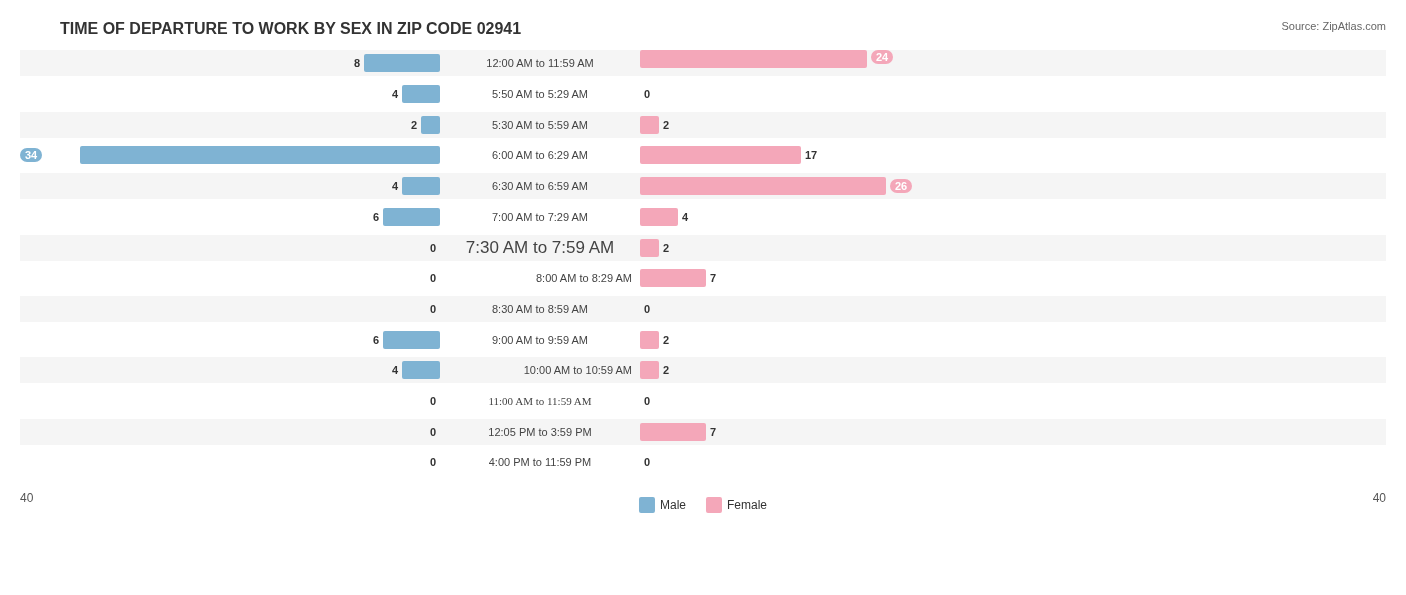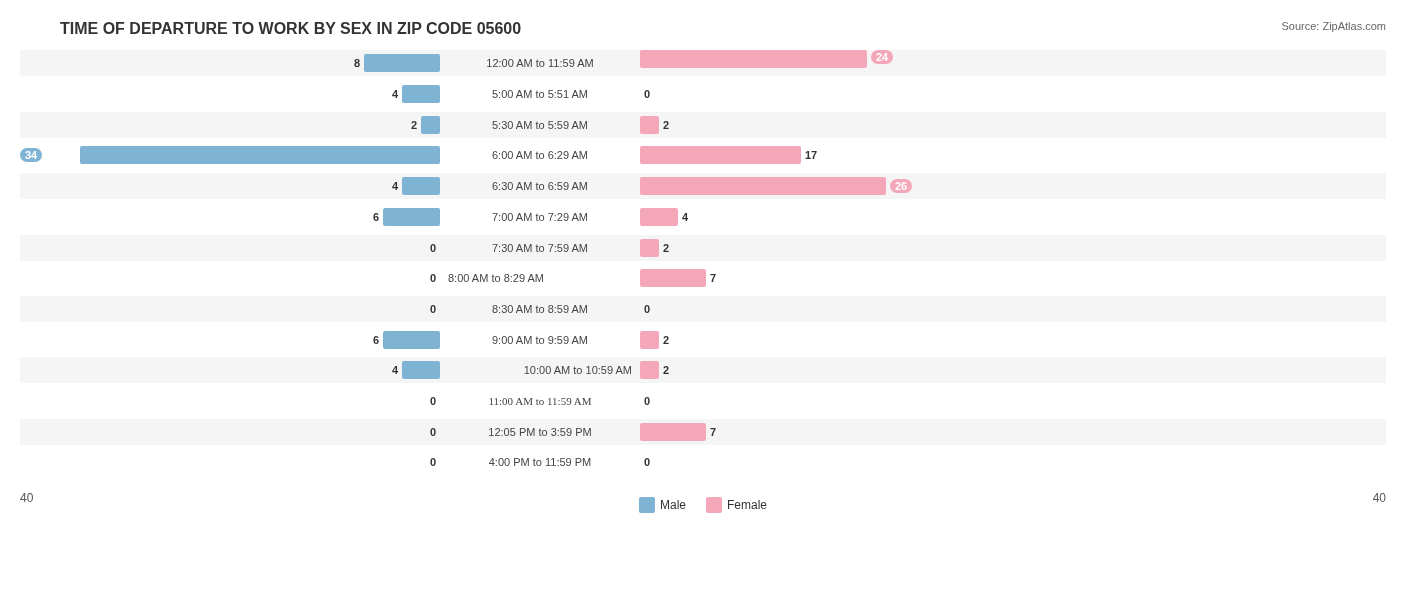--- a/index.html
+++ b/index.html
@@ -51,21 +51,21 @@
     .legend-box {
       width: 16px;
       height: 16px;
       border-radius: 2px;
     }
   </style>
 </head>
 <body>
 
 <div class="chart-container">
-  <div class="chart-title">TIME OF DEPARTURE TO WORK BY SEX IN ZIP CODE 05600</div>
+  <div class="chart-title">TIME OF DEPARTURE TO WORK BY SEX IN ZIP CODE 02941</div>
   <div class="source-label">Source: ZipAtlas.com</div>
 
   <div style="position: relative; width: 100%; height: calc(100% - 55px); display: flex; flex-direction: column;">
 
     <div id="rows-container" style="flex:1; display:flex; flex-direction:column; justify-content: space-around;">
         <div style="display: flex; align-items: center; height: 26px; background: rgb(245, 245, 245); position: relative;">
           <div style="width: 420px; display: flex; align-items: center; justify-content: flex-end; height: 100%; position: relative; flex-shrink: 0;">
             <span style="font-size: 11px; color: rgb(51, 51, 51); font-weight: bold; margin-right: 4px; flex-shrink: 0; min-width: 20px; text-align: right;">8</span>
             <div style="background: rgb(127, 179, 211); height: 18px; width: 76px; border-radius: 2px; flex-shrink: 0;"></div>
           </div>
@@ -73,21 +73,21 @@
           <div style="flex: 1 1 0%; display: flex; align-items: flex-start; height: 100%; position: relative;">
             <div style="background: rgb(244, 167, 185); height: 18px; width: 227px; border-radius: 2px; flex-shrink: 0;"></div>
             <span style="font-size: 11px; color: rgb(255, 255, 255); font-weight: bold; margin-left: 4px; flex-shrink: 0; min-width: 20px; background: rgb(244, 167, 185); padding: 1px 5px; border-radius: 10px;">24</span>
           </div>
         </div>
         <div style="display: flex; align-items: center; height: 26px; background: rgb(255, 255, 255); position: relative;">
           <div style="width: 420px; display: flex; align-items: center; justify-content: flex-end; height: 100%; position: relative; flex-shrink: 0;">
             <span style="font-size: 11px; color: rgb(51, 51, 51); font-weight: bold; margin-right: 4px; flex-shrink: 0; min-width: 20px; text-align: right;">4</span>
             <div style="background: rgb(127, 179, 211); height: 18px; width: 38px; border-radius: 2px; flex-shrink: 0;"></div>
           </div>
-          <div style="width: 200px; text-align: center; font-size: 11px; color: rgb(68, 68, 68); flex-shrink: 0; padding: 0px 8px;">5:00 AM to 5:51 AM</div>
+          <div style="width: 200px; text-align: center; font-size: 11px; color: rgb(68, 68, 68); flex-shrink: 0; padding: 0px 8px;">5:50 AM to 5:29 AM</div>
           <div style="flex: 1 1 0%; display: flex; align-items: center; height: 100%; position: relative;">
             <div style="background: rgb(244, 167, 185); height: 18px; width: 0px; border-radius: 2px; flex-shrink: 0;"></div>
             <span style="font-size: 11px; color: rgb(51, 51, 51); font-weight: bold; margin-left: 4px; flex-shrink: 0; min-width: 20px;">0</span>
           </div>
         </div>
         <div style="display: flex; align-items: center; height: 26px; background: rgb(245, 245, 245); position: relative;">
           <div style="width: 420px; display: flex; align-items: center; justify-content: flex-end; height: 100%; position: relative; flex-shrink: 0;">
             <span style="font-size: 11px; color: rgb(51, 51, 51); font-weight: bold; margin-right: 4px; flex-shrink: 0; min-width: 20px; text-align: right;">2</span>
             <div style="background: rgb(127, 179, 211); height: 18px; width: 19px; border-radius: 2px; flex-shrink: 0;"></div>
           </div>
@@ -128,32 +128,32 @@
           <div style="flex: 1 1 0%; display: flex; align-items: center; height: 100%; position: relative;">
             <div style="background: rgb(244, 167, 185); height: 18px; width: 38px; border-radius: 2px; flex-shrink: 0;"></div>
             <span style="font-size: 11px; color: rgb(51, 51, 51); font-weight: bold; margin-left: 4px; flex-shrink: 0; min-width: 20px;">4</span>
           </div>
         </div>
         <div style="display: flex; align-items: center; height: 26px; background: rgb(245, 245, 245); position: relative;">
           <div style="width: 420px; display: flex; align-items: center; justify-content: flex-end; height: 100%; position: relative; flex-shrink: 0;">
             <span style="font-size: 11px; color: rgb(51, 51, 51); font-weight: bold; margin-right: 4px; flex-shrink: 0; min-width: 20px; text-align: right;">0</span>
             <div style="background: rgb(127, 179, 211); height: 18px; width: 0px; border-radius: 2px; flex-shrink: 0;"></div>
           </div>
-          <div style="width: 200px; text-align: center; font-size: 11px; color: rgb(68, 68, 68); flex-shrink: 0; padding: 0px 8px;">7:30 AM to 7:59 AM</div>
-          <div style="flex: 1 1 0%; display: flex; align-items: center; height: 100%; position: relative;">
-            <div style="background: rgb(244, 167, 185); height: 18px; width: 19px; border-radius: 2px; flex-shrink: 0;"></div>
-            <span style="font-size: 11px; color: rgb(51, 51, 51); font-weight: bold; margin-left: 4px; flex-shrink: 0; min-width: 20px;">2</span>
-          </div>
-        </div>
-        <div style="display: flex; align-items: center; height: 26px; background: rgb(255, 255, 255); position: relative;">
-          <div style="width: 420px; display: flex; align-items: center; justify-content: flex-end; height: 100%; position: relative; flex-shrink: 0;">
-            <span style="font-size: 11px; color: rgb(51, 51, 51); font-weight: bold; margin-right: 4px; flex-shrink: 0; min-width: 20px; text-align: right;">0</span>
-            <div style="background: rgb(127, 179, 211); height: 18px; width: 0px; border-radius: 2px; flex-shrink: 0;"></div>
-          </div>
-          <div style="width: 200px; text-align: left; font-size: 11px; color: rgb(68, 68, 68); flex-shrink: 0; padding: 0px 8px;">8:00 AM to 8:29 AM</div>
+          <div style="width: 200px; text-align: center; font-size: 17px; color: rgb(68, 68, 68); flex-shrink: 0; padding: 0px 8px;">7:30 AM to 7:59 AM</div>
+          <div style="flex: 1 1 0%; display: flex; align-items: center; height: 100%; position: relative;">
+            <div style="background: rgb(244, 167, 185); height: 18px; width: 19px; border-radius: 2px; flex-shrink: 0;"></div>
+            <span style="font-size: 11px; color: rgb(51, 51, 51); font-weight: bold; margin-left: 4px; flex-shrink: 0; min-width: 20px;">2</span>
+          </div>
+        </div>
+        <div style="display: flex; align-items: center; height: 26px; background: rgb(255, 255, 255); position: relative;">
+          <div style="width: 420px; display: flex; align-items: center; justify-content: flex-end; height: 100%; position: relative; flex-shrink: 0;">
+            <span style="font-size: 11px; color: rgb(51, 51, 51); font-weight: bold; margin-right: 4px; flex-shrink: 0; min-width: 20px; text-align: right;">0</span>
+            <div style="background: rgb(127, 179, 211); height: 18px; width: 0px; border-radius: 2px; flex-shrink: 0;"></div>
+          </div>
+          <div style="width: 200px; text-align: right; font-size: 11px; color: rgb(68, 68, 68); flex-shrink: 0; padding: 0px 8px;">8:00 AM to 8:29 AM</div>
           <div style="flex: 1 1 0%; display: flex; align-items: center; height: 100%; position: relative;">
             <div style="background: rgb(244, 167, 185); height: 18px; width: 66px; border-radius: 2px; flex-shrink: 0;"></div>
             <span style="font-size: 11px; color: rgb(51, 51, 51); font-weight: bold; margin-left: 4px; flex-shrink: 0; min-width: 20px;">7</span>
           </div>
         </div>
         <div style="display: flex; align-items: center; height: 26px; background: rgb(245, 245, 245); position: relative;">
           <div style="width: 420px; display: flex; align-items: center; justify-content: flex-end; height: 100%; position: relative; flex-shrink: 0;">
             <span style="font-size: 11px; color: rgb(51, 51, 51); font-weight: bold; margin-right: 4px; flex-shrink: 0; min-width: 20px; text-align: right;">0</span>
             <div style="background: rgb(127, 179, 211); height: 18px; width: 0px; border-radius: 2px; flex-shrink: 0;"></div>
           </div>

